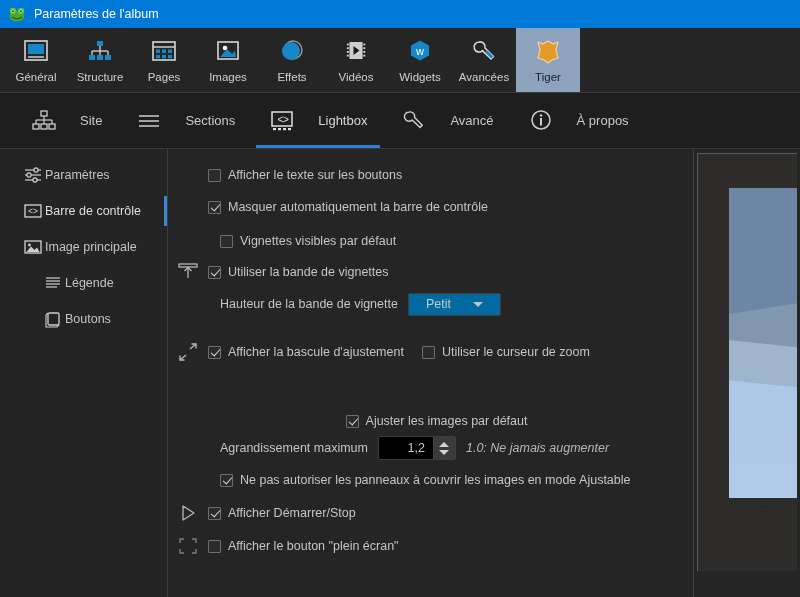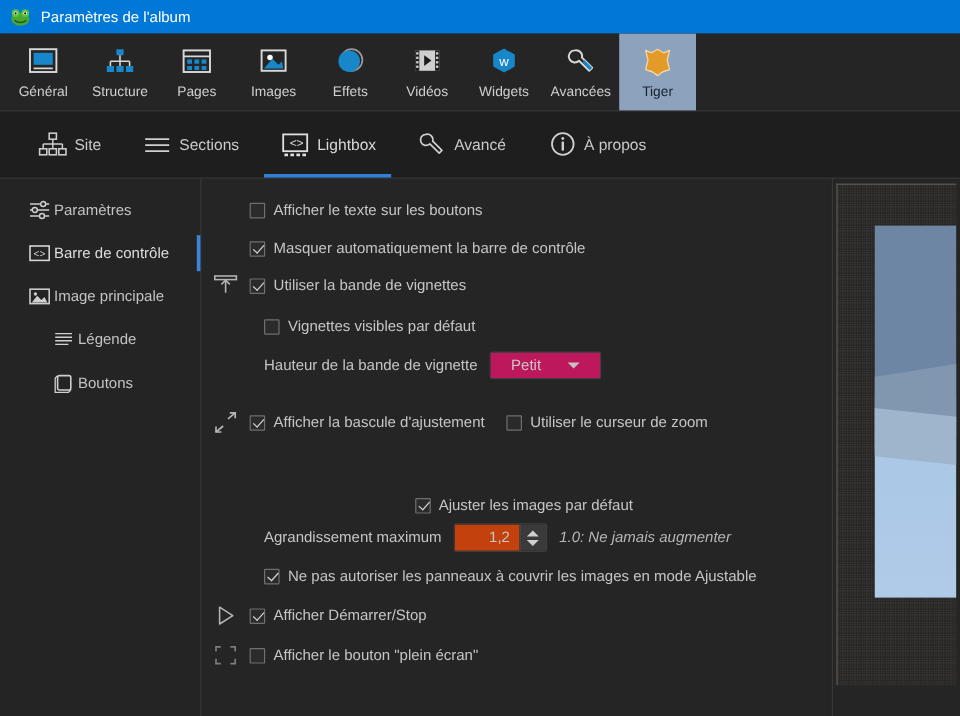--- a/index.html
+++ b/index.html
@@ -64,21 +64,21 @@
     background: #1e1e1e;
     display: flex;
     align-items: center;
     padding-left: 14px;
     position: relative;
     border-bottom: 1px solid #3a3a3a;
   }
   .sn-item {
     display: flex;
     align-items: center;
-    gap: 5px;
+    gap: 23px;
     height: 100%;
     padding: 0 17px;
     cursor: pointer;
     position: relative;
     user-select: none;
   }
   .sn-label {
     font-size: 13px;
     color: #c9c9c9;
     white-space: nowrap;
@@ -203,21 +203,21 @@
   }
   .lbl {
     font-size: 12.5px;
     color: #c5c5c5;
     white-space: nowrap;
   }
 
   
   .dd {
     width: 93px; height: 23px;
-    background: #be185d;
+    background: #0369a1;
     border: 1px solid #3e3e3e;
     border-radius: 2px;
     display: flex;
     align-items: center;
     padding: 0 17px;
     cursor: pointer;
     justify-content: space-between;
   }
   .dd .val { font-size: 12.5px; color: #c8c8c8; }
   .dd .arrow {
@@ -232,21 +232,21 @@
     display: flex;
     height: 24px;
     width: 78px;
     border: 1px solid #3e3e3e;
     border-radius: 2px;
     overflow: hidden;
     cursor: text;
   }
   .spin .num {
     flex: 1 1 auto;
-    background: #c2410c;
+    background: #000000;
     display: flex;
     align-items: center;
     justify-content: flex-end;
     padding-right: 8px;
     font-size: 12.5px;
     color: #c8c8c8;
   }
   .spin .btns {
     width: 22px;
     background: #3a3a3a;
@@ -606,42 +606,42 @@
     <div class="row" style="margin-top:8px;">
       <span class="gutter"></span>
       <span class="ctrls">
         <span class="cbx">
           <span class="box on"></span>
           <span class="txt">Masquer automatiquement la barre de contrôle</span>
         </span>
       </span>
     </div>
 
+    <div class="row" style="margin-top:10px;">
+      <span class="gutter"></span>
+      <span class="ctrls indent1">
+        <span class="cbx">
+          <span class="box"></span>
+          <span class="txt">Vignettes visibles par défaut</span>
+        </span>
+      </span>
+    </div>
+
     <div class="row" style="margin-top:7px;">
       <span class="gutter">
         <svg width="22" height="20" viewBox="0 0 22 20">
           <rect x="2" y="2" width="18" height="3" fill="none" stroke="#b5b5b5" stroke-width="1.3"></rect>
           <line x1="11" y1="5" x2="11" y2="16" stroke="#b5b5b5" stroke-width="1.3"></line>
           <path d="M7.5 9 L11 5.5 L14.5 9" fill="none" stroke="#b5b5b5" stroke-width="1.3"></path>
         </svg>
       </span>
       <span class="ctrls">
         <span class="cbx">
           <span class="box on"></span>
           <span class="txt">Utiliser la bande de vignettes</span>
-        </span>
-      </span>
-    </div>
-
-    <div class="row" style="margin-top:10px;">
-      <span class="gutter"></span>
-      <span class="ctrls indent1">
-        <span class="cbx">
-          <span class="box"></span>
-          <span class="txt">Vignettes visibles par défaut</span>
         </span>
       </span>
     </div>
 
     <div class="row" style="margin-top:8px;">
       <span class="gutter"></span>
       <span class="ctrls indent1">
         <span class="lbl">Hauteur de la bande de vignette</span>
         <span class="dd">
           <span class="val">Petit</span>

